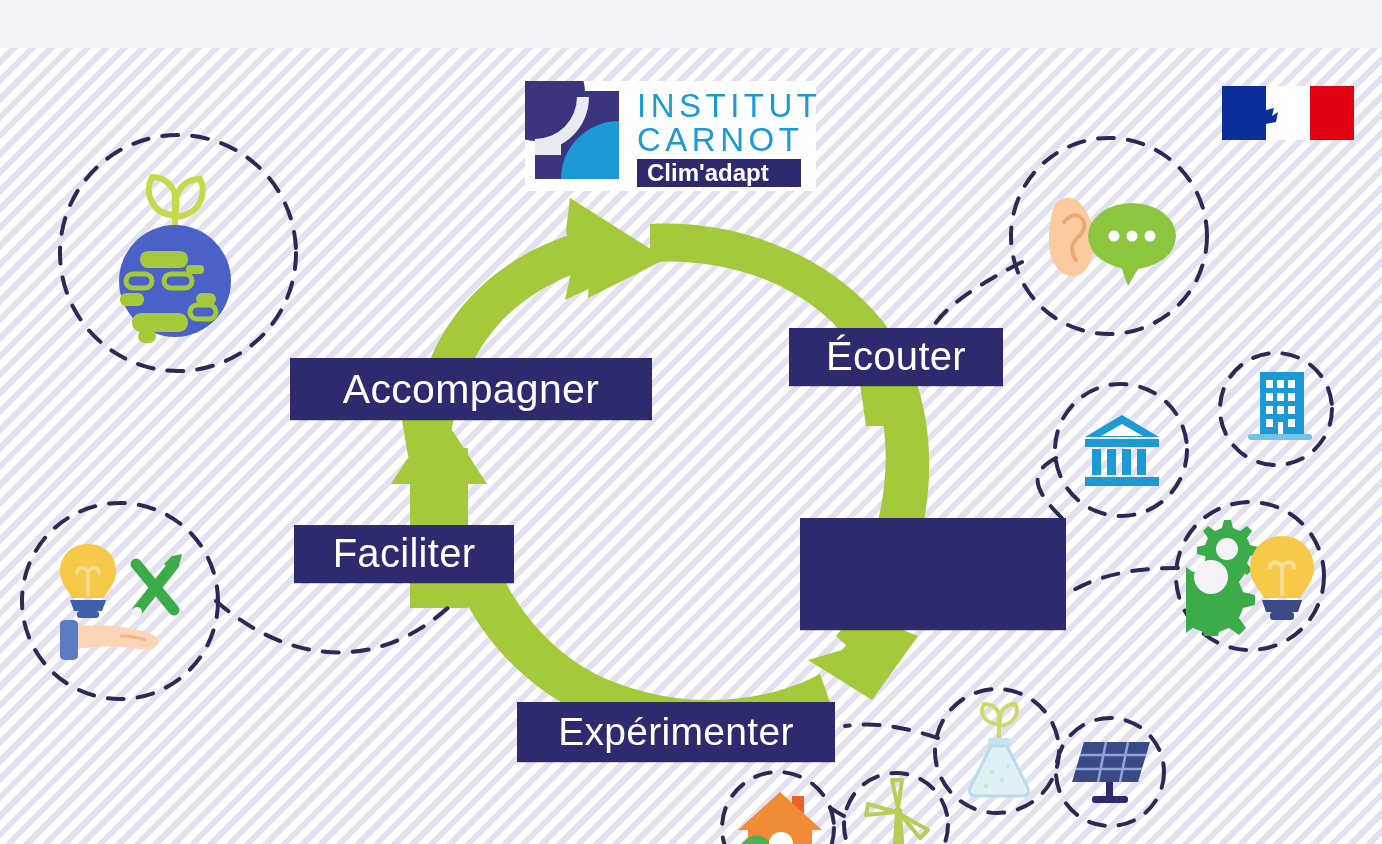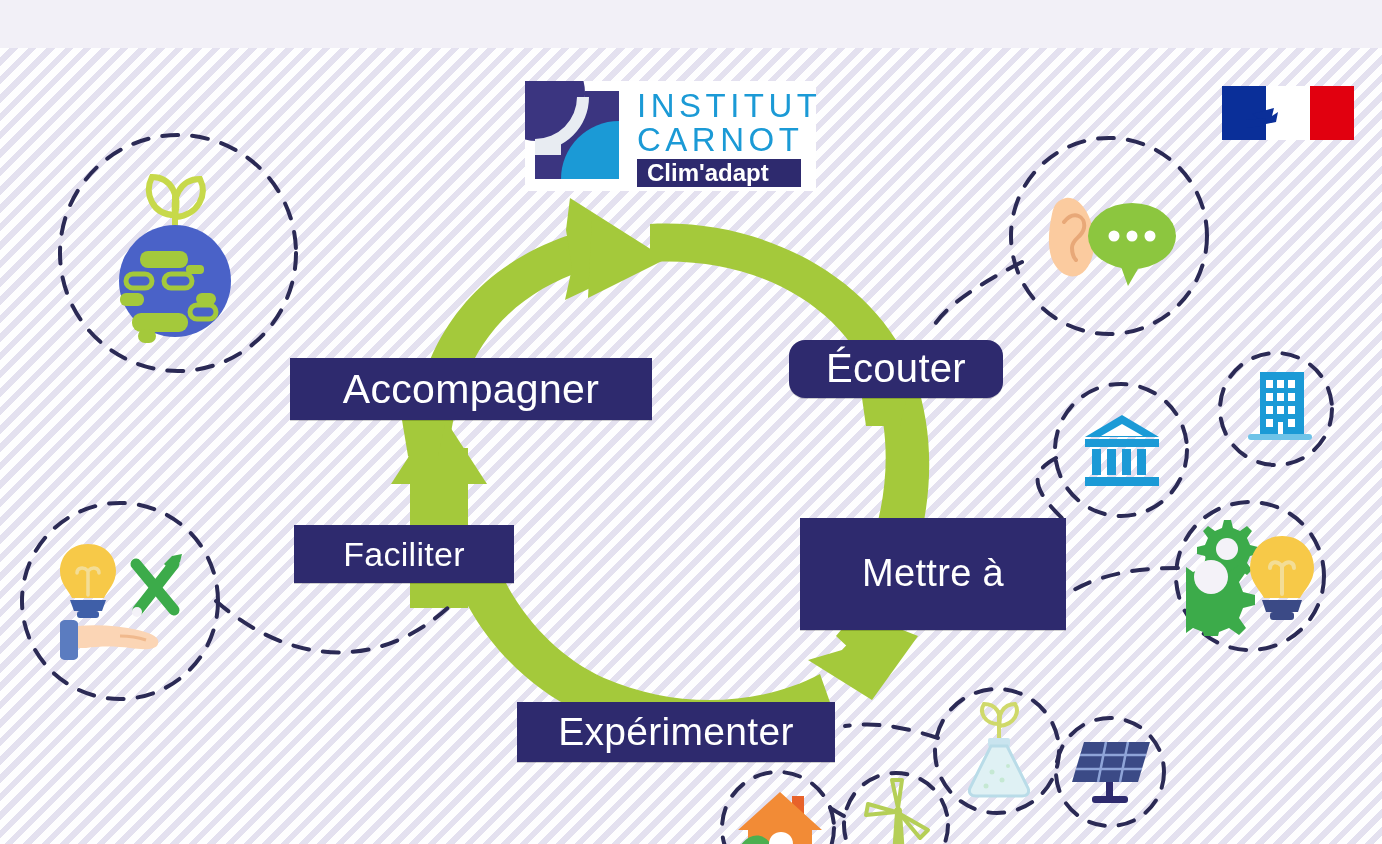--- a/index.html
+++ b/index.html
@@ -25,23 +25,23 @@
     color:#ffffff;
     font-weight:400;
     letter-spacing:0.3px;
     text-align:center;
     display:flex;align-items:center;justify-content:center;
     box-shadow:0 1px 0 rgba(0,0,0,.18);
     line-height:1.08;
     white-space:pre-line;
   }
   #lbl-accompagner{left:290px;top:310px;width:362px;height:62px;font-size:41px;}
-  #lbl-ecouter{left:789px;top:292px;width:214px;height:58px;font-size:40px;border-radius:16px;}
+  #lbl-ecouter{left:789px;top:280px;width:214px;height:58px;font-size:40px;}
   #lbl-mettre{left:800px;top:470px;width:266px;height:112px;font-size:38px;flex-direction:column;}
-  #lbl-faciliter{left:294px;top:477px;width:220px;height:58px;font-size:34px;}
+  #lbl-faciliter{left:294px;top:477px;width:220px;height:58px;font-size:40px;}
   #lbl-experimenter{left:517px;top:654px;width:318px;height:60px;font-size:39px;}
 
   .logo-carnot{
     position:absolute;left:525px;top:33px;width:291px;height:110px;
     background:#ffffff;
     display:block;
   }
   .flag-logo{
     position:absolute;left:1222px;top:38px;width:132px;height:54px;
   }
@@ -306,20 +306,19 @@
       <path d="M 24 34 L 44 32 L 40 40 L 24 42 Z"></path>
     </g>
     <path d="M 64 16 C 74 16, 80 24, 78 34 C 77 40, 74 45, 70 48 L 92 48 L 92 0 L 60 0 Z" fill="#e1000f" opacity="0"></path>
   </svg>
 
   <div class="label" id="lbl-accompagner">Accompagner</div>
 
   <div class="label" id="lbl-ecouter">Écouter</div>
 
   <div class="label" id="lbl-mettre">
-    <span>Mettre à</span>
   </div>
 
   <div class="label" id="lbl-faciliter">Faciliter</div>
 
   <div class="label" id="lbl-experimenter">Expérimenter</div>
 
 </div>
 
 </body></html>

